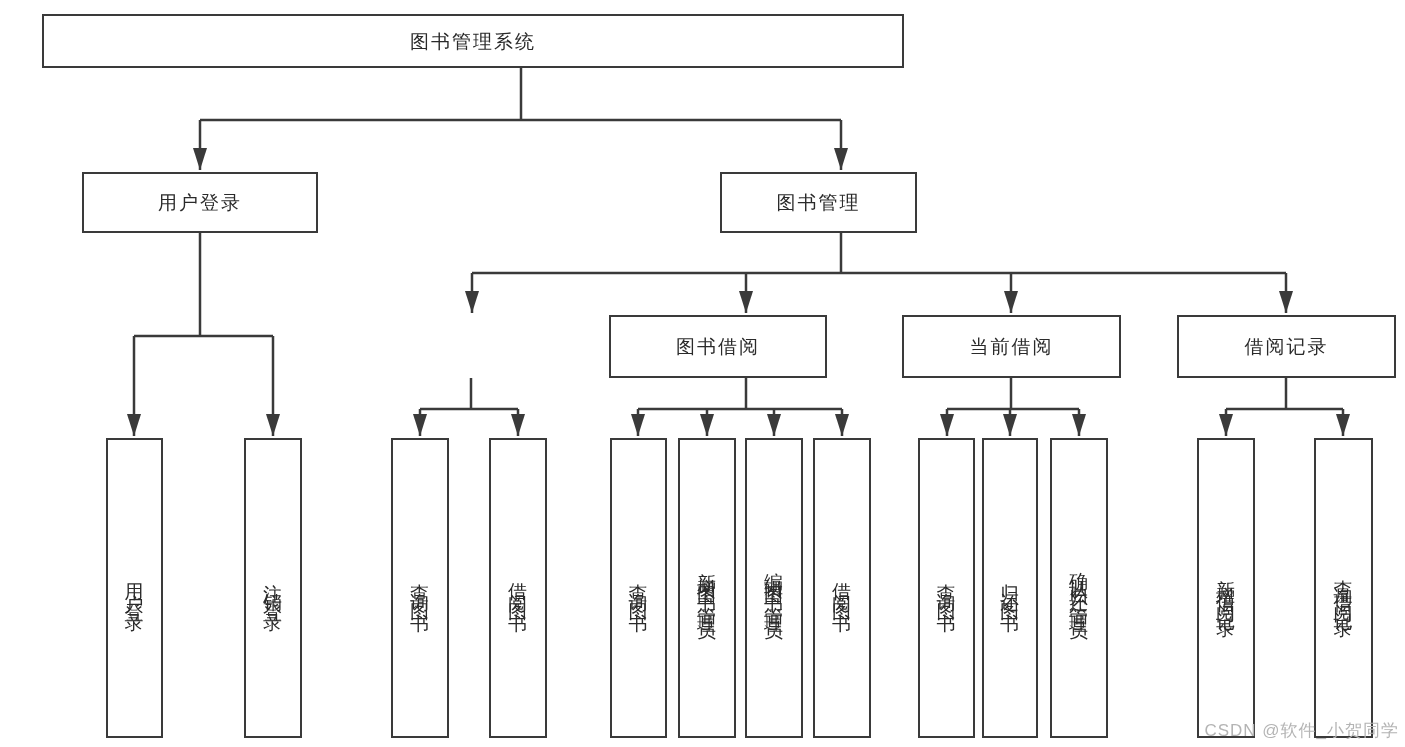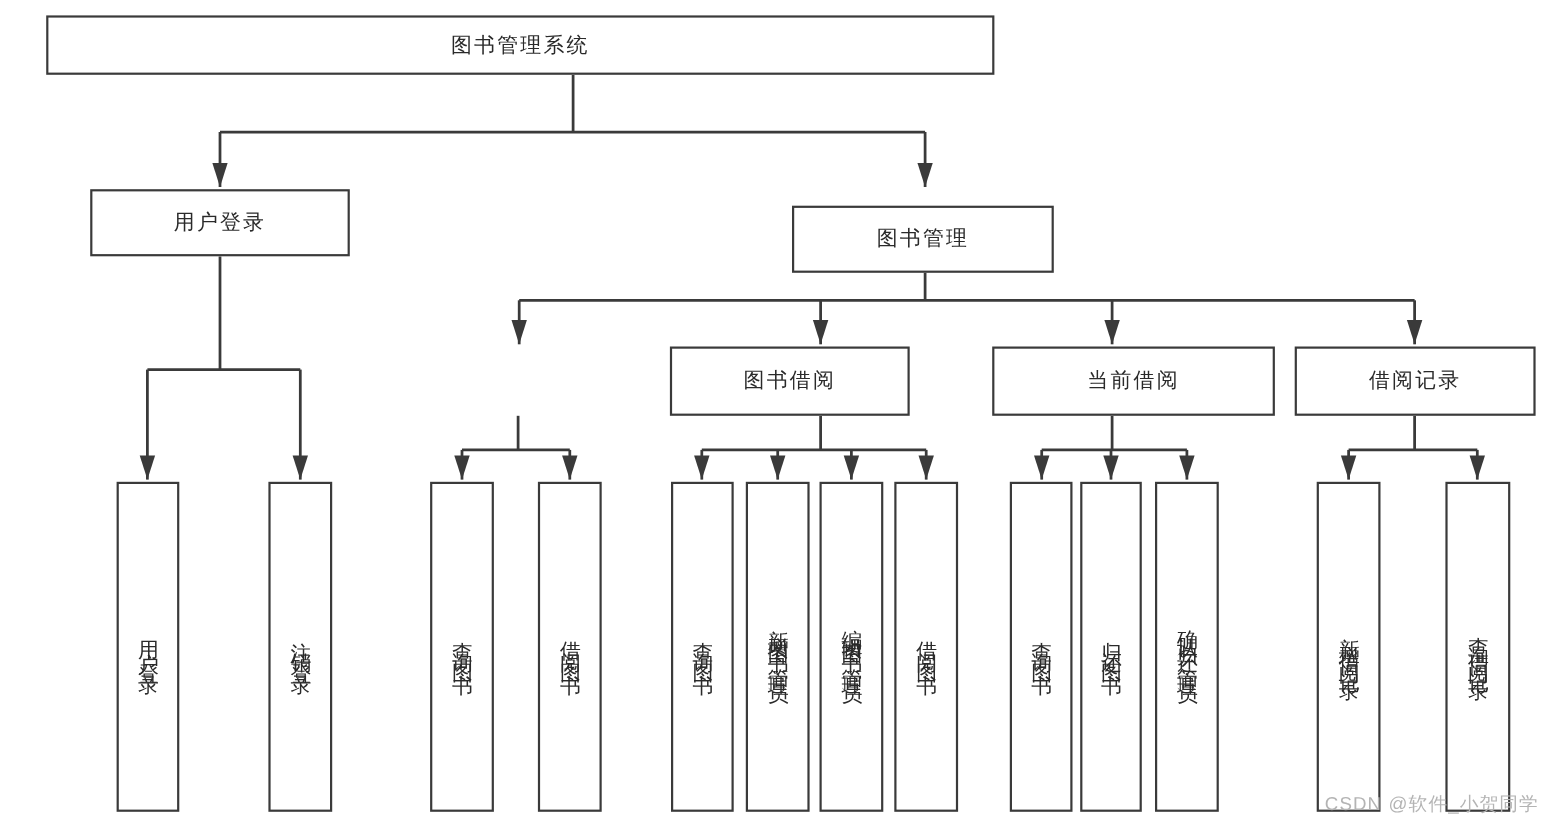--- a/index.html
+++ b/index.html
@@ -121,27 +121,27 @@
         <path d="M1226,409 H1343"></path>
         <path d="M1226,409 V436" marker-end="url(#arrow)"></path>
         <path d="M1343,409 V436" marker-end="url(#arrow)"></path>
       </g>
     </g>
   </svg>
 
   <div class="node" style="left:14px; top:14px; width:862px; height:54px;margin-left:28px;">图书管理系统</div>
 
   <div class="node" style="left:82px; top:172px; width:236px; height:61px;">用户登录</div>
-  <div class="node" style="left:720px; top:187px; width:238px; height:61px;">图书管理</div>
+  <div class="node" style="left:720px; top:172px; width:197px; height:61px;">图书管理</div>
 
   <div class="node vnode" style="left:106px; top:438px; width:57px; height:300px;">用户登录</div>
   <div class="node vnode" style="left:244px; top:438px; width:58px; height:300px;">注销登录</div>
 
   <div class="node" style="left:609px; top:315px; width:218px; height:63px;">图书借阅</div>
-  <div class="node" style="left:902px; top:315px; width:257px; height:63px;font-family:Liberation Serif, serif;">当前借阅</div>
+  <div class="node" style="left:902px; top:315px; width:219px; height:63px;font-family:Liberation Serif, serif;">当前借阅</div>
   <div class="node" style="left:1177px; top:315px; width:219px; height:63px;">借阅记录</div>
 
   <div class="node vnode" style="left:391px; top:438px; width:58px; height:300px;">查询图书</div>
   <div class="node vnode" style="left:489px; top:438px; width:58px; height:300px;">借阅图书</div>
 
   <div class="node vnode" style="left:610px; top:438px; width:57px; height:300px;">查询图书</div>
   <div class="node vnode" style="left:678px; top:438px; width:58px; height:300px; letter-spacing:7px;">新增图书（管理员）</div>
   <div class="node vnode" style="left:745px; top:438px; width:58px; height:300px; letter-spacing:7px;">编辑图书（管理员）</div>
   <div class="node vnode" style="left:813px; top:438px; width:58px; height:300px;">借阅图书</div>
 

